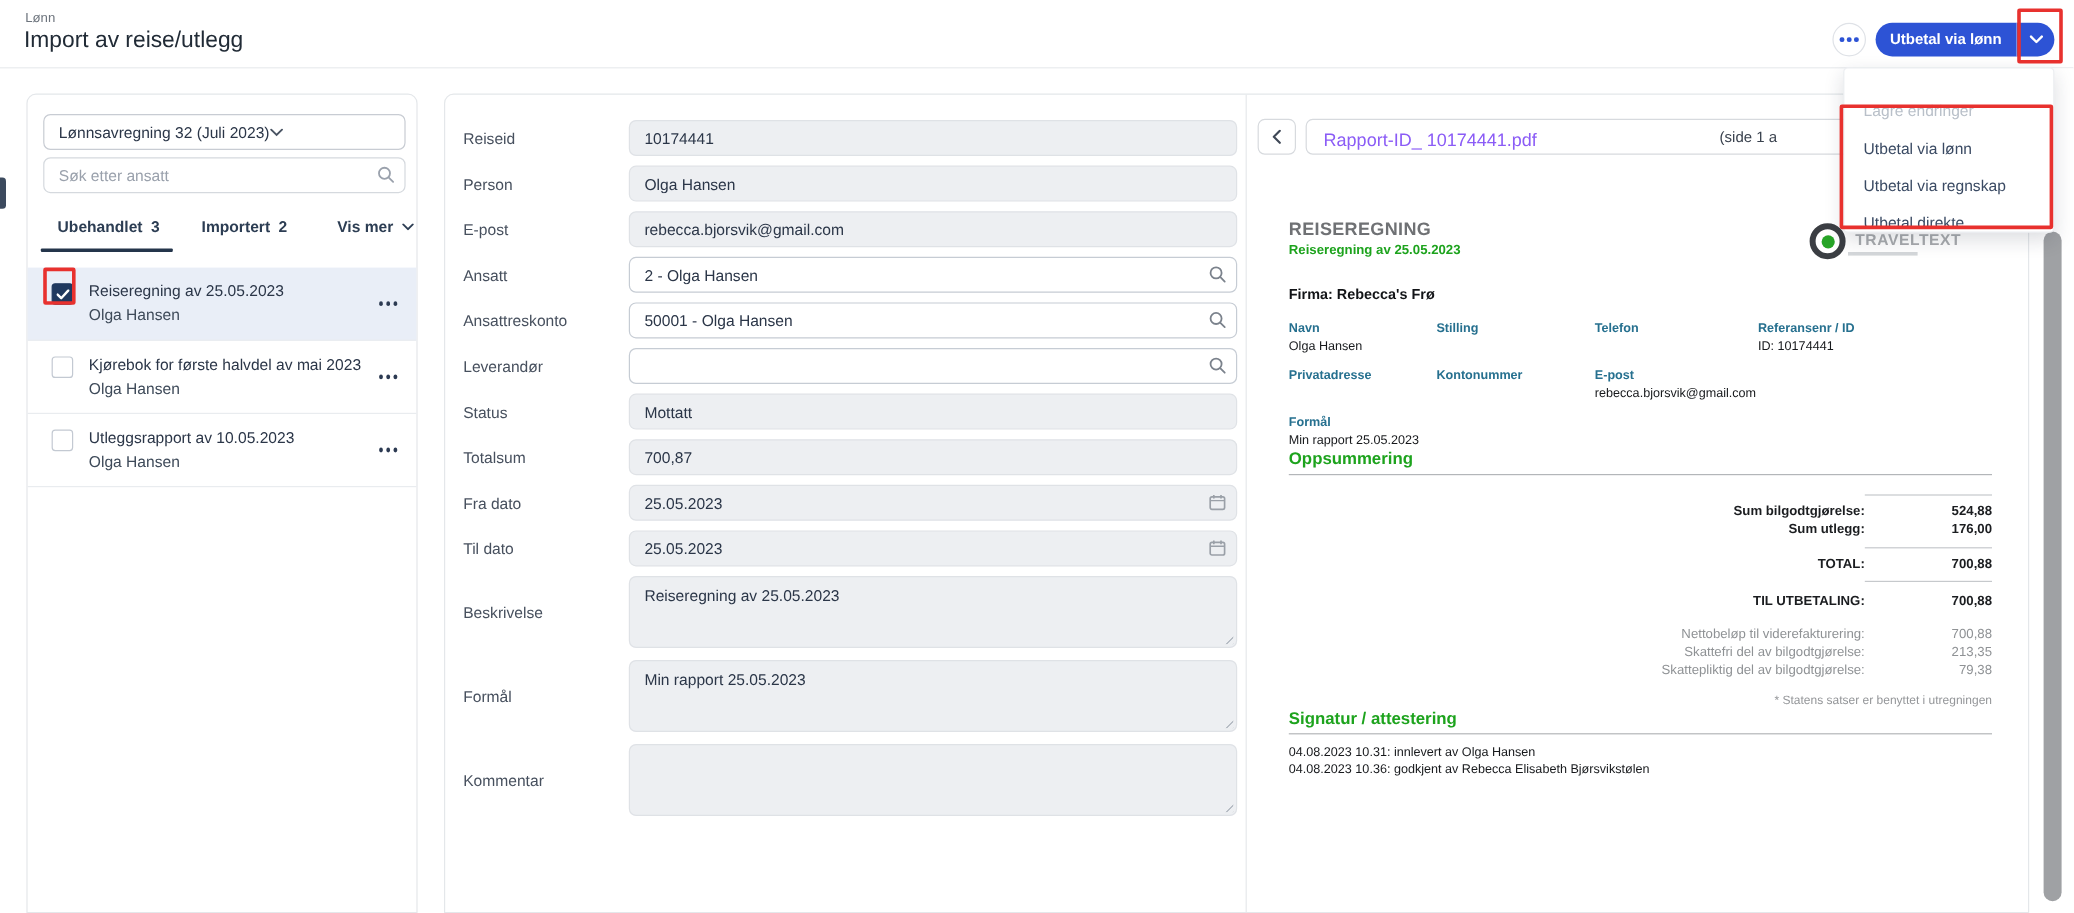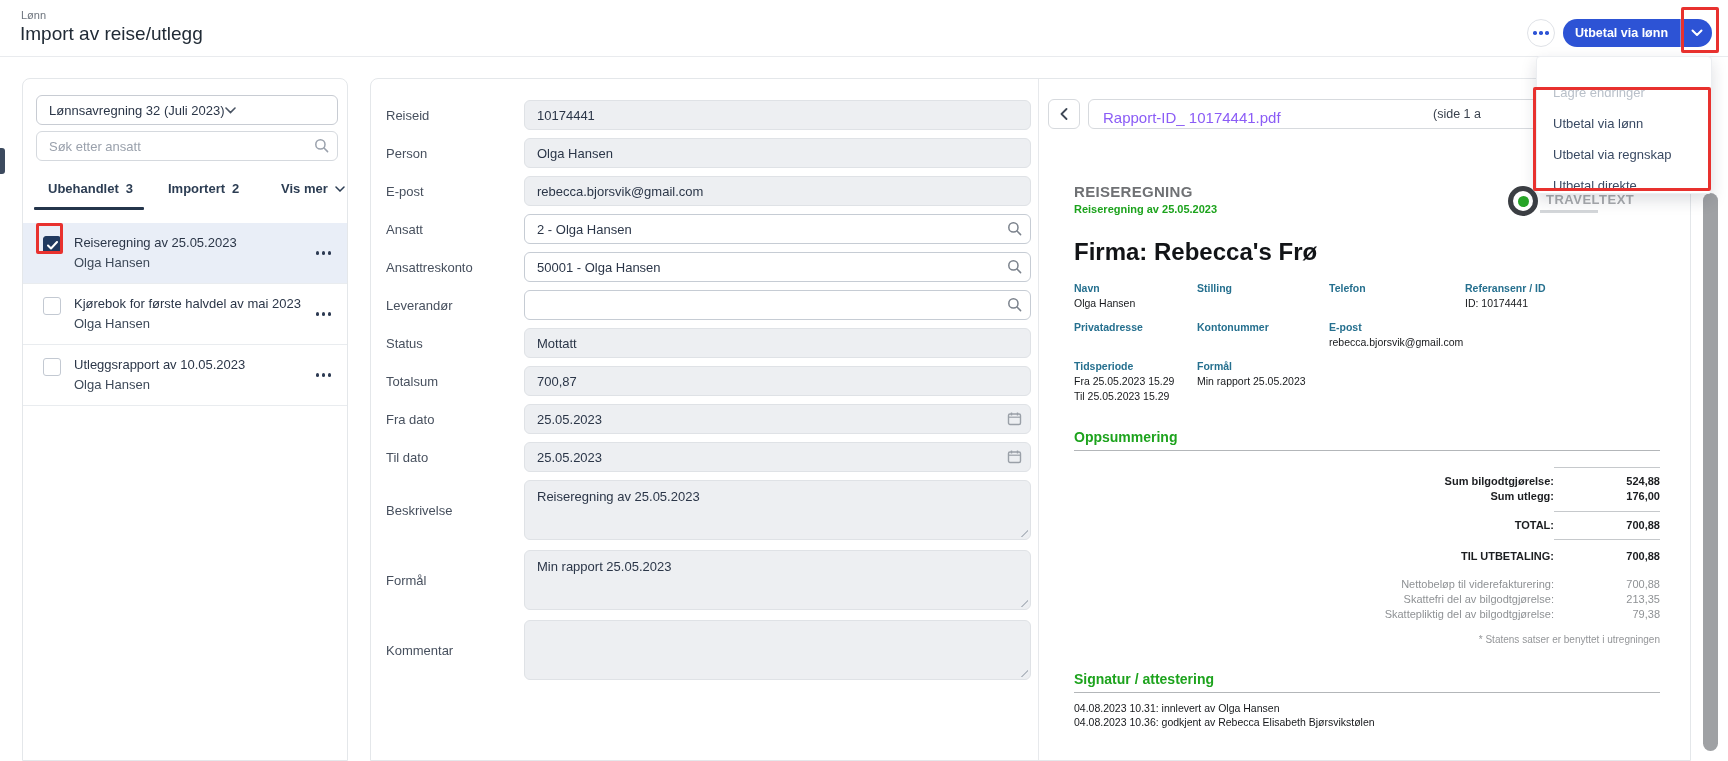--- a/index.html
+++ b/index.html
@@ -84,25 +84,25 @@
   .fname { position:absolute; left:14px; top:4px; line-height:28px; font-size:15px; color:#8b5cf6; }
   .pinfo { position:absolute; left:344px; top:0; line-height:28px; font-size:12.5px; color:#3a424e; white-space:nowrap; }
   .logo { position:absolute; left:469px; top:107px; display:flex; align-items:flex-start; }
   .logo-ring { width:30px; height:30px; border-radius:50%; border:5px solid #3b3e43; display:flex; align-items:center; justify-content:center; }
   .logo-ring i { width:11px; height:11px; border-radius:50%; background:#27a427; }
   .logo-txt { margin:6px 0 0 8px; font-size:13px; font-weight:bold; color:#a8abae; letter-spacing:.5px; }
   .logo-tag { width:58px; height:3px; background:#d4d7da; margin:3px 0 0 2px; }
   .doc { position:absolute; left:35px; top:104px; width:586px; }
   .pdf-title { font-size:15px; font-weight:bold; color:#6f7174; letter-spacing:.3px; }
   .pdf-sub { font-size:11px; font-weight:bold; color:#1da31d; margin-top:3px; }
-  .pdf-company { font-size:24px; font-weight:bold; color:#121417; margin-top:23px; }
+  .pdf-company { font-size:12px; font-weight:bold; color:#121417; margin-top:23px; }
   .info-grid { margin-top:16px; display:grid; grid-template-columns:123px 132px 136px 195px; row-gap:11px; }
   .i-label { font-size:10.5px; font-weight:bold; color:#26708f; line-height:13px; }
   .i-value { font-size:10.5px; color:#17191c; line-height:13px; margin-top:2px; min-height:13px; }
-  .sec-head { font-size:14px; font-weight:bold; color:#1da31d; margin-top:26px; }
+  .sec-head { font-size:14px; font-weight:bold; color:#1da31d; }
   .sec-rule { border-top:1px solid #b3b6b9; margin-top:5px; }
   .summary { margin-top:16px; }
   .srule { width:106px; margin-left:auto; border-top:1px solid #c6c9cc; }
   .srow { display:flex; line-height:15px; font-size:11px;justify-content:center; }
   .slbl { flex:1; text-align:right; font-weight:bold; color:#1b1d20; }
   .sval { width:106px; text-align:right; font-weight:bold; color:#1b1d20; }
   .srow.gray .slbl, .srow.gray .sval { font-weight:normal; color:#8f9295; }
   .mt6{margin-top:6px;} .mt7{margin-top:7px;} .mt9{margin-top:9px;} .mt13{margin-top:13px;}
   .note { margin-top:12px; text-align:right; font-size:10px; color:#949699; }
   .sig-line { font-size:10.5px; color:#17191c; line-height:14px; }
@@ -373,25 +373,20 @@
         <div>
             <div class="i-label">Kontonummer</div>
             <div class="i-value"></div>
           </div>
         <div>
             <div class="i-label">E-post</div>
             <div class="i-value">rebecca.bjorsvik@gmail.com</div>
           </div>
         <div></div>
         <div>
-            <div class="i-label">Tidsperiode</div>
-            <div class="i-value">Fra 25.05.2023 15.29</div>
-            <div class="i-value">Til 25.05.2023 15.29</div>
-          </div>
-        <div>
             <div class="i-label">Formål</div>
             <div class="i-value">Min rapport 25.05.2023</div>
           </div>
         <div></div>
         <div></div>
       </div>
 
       <div class="sec-head">Oppsummering</div>
       <div class="sec-rule"></div>
 

